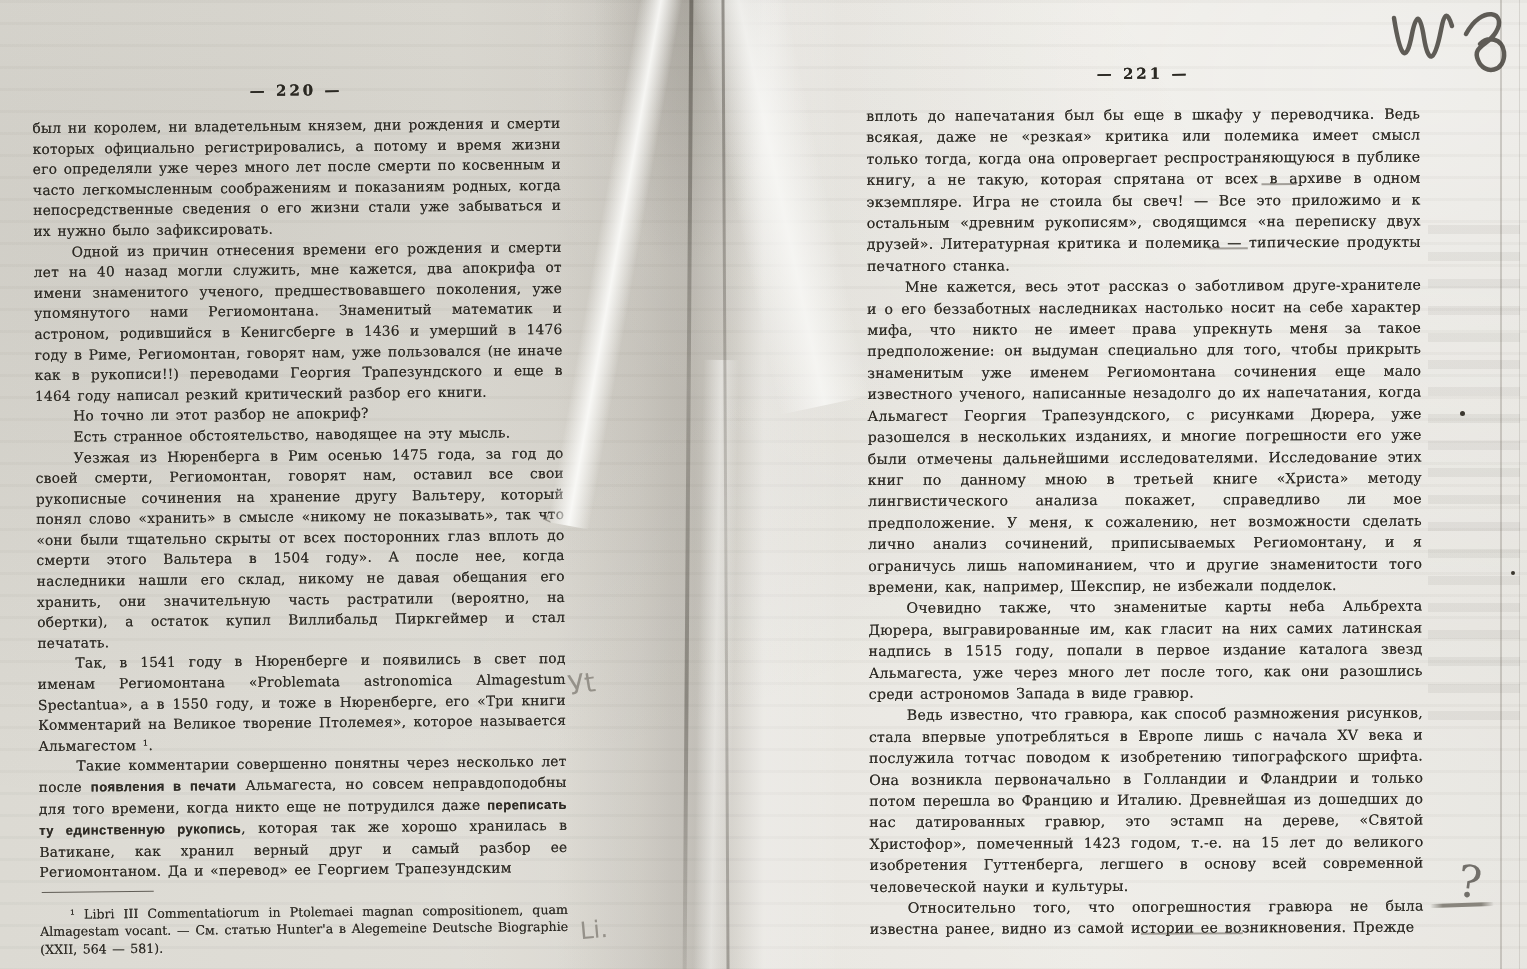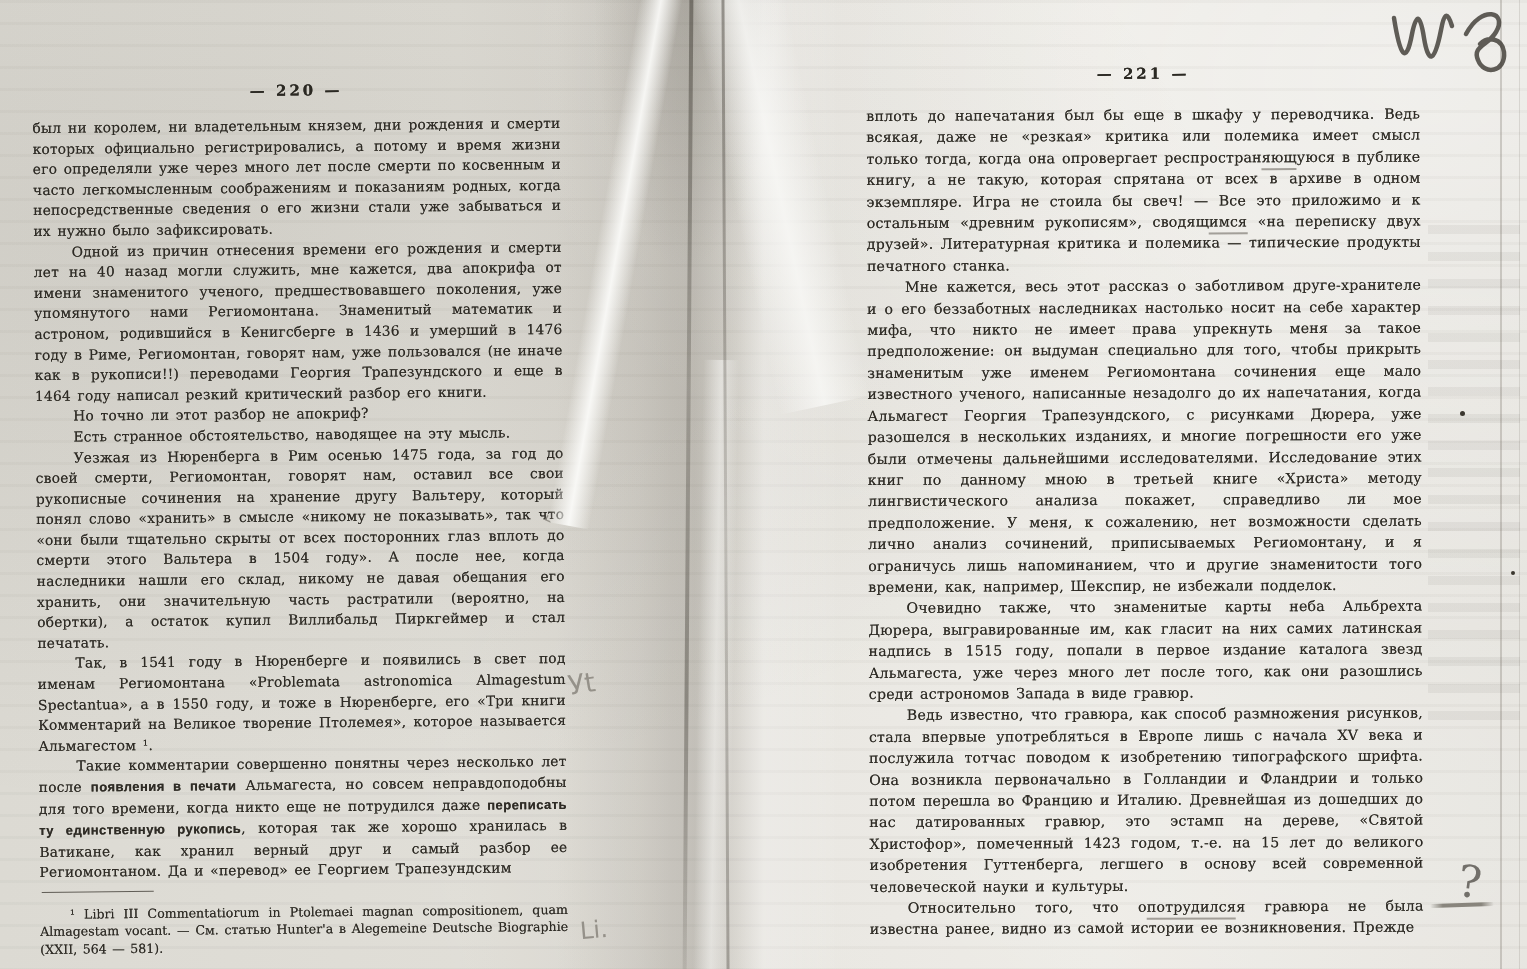--- a/index.html
+++ b/index.html
@@ -51,21 +51,21 @@
 
   .para { text-align:justify; text-indent:38px; margin:0;
     word-spacing:2px; letter-spacing:0.2px;
     text-shadow:0 0 0.5px rgba(42,40,34,0.75); }
   .page-left  .para { font-size:13.8px; line-height:20.6px; }
   .page-right .para { font-size:14.2px; line-height:21.4px; }
   .para.noindent { text-indent:0; }
 
   .seg-bold { font-family:"Liberation Sans","DejaVu Sans",sans-serif; font-weight:700;
     font-size:0.95em; letter-spacing:0.4px; }
-  .seg-underline { border-bottom:2px solid rgba(85,80,72,0.50); padding-bottom:3px; }
+  .seg-underline { border-bottom:2px solid rgba(85,80,72,0.50); padding-bottom:18px; }
 
   .fnrule { width:112px; border:0; border-top:1.6px solid #4a463f; margin:9px 0 6px 2px; opacity:0.85; }
   .footnote { text-align:justify; text-indent:30px; font-size:12.6px; line-height:17.5px;
     word-spacing:1.5px; text-shadow:0 0 0.4px rgba(42,40,34,0.7); }
 
   .hand { position:absolute; z-index:4; color:#55524c; pointer-events:none; }
   .pencil { font-family:"DejaVu Sans","Liberation Sans",sans-serif; color:#8a867e; opacity:0.85; }
   .mark-upper { left:568px; top:668px; font-size:27px; transform:rotate(-9deg); }
   .mark-lower { left:580px; top:916px; font-size:24px; transform:rotate(-5deg); }
   .mark-small { left:543px; top:506px; font-size:20px; transform:rotate(-18deg); }
@@ -105,21 +105,21 @@
     <hr class="fnrule">
     <p class="footnote"><span>¹ Libri III Commentatiorum in Ptolemaei magnan compositionem, quam Almagestam vocant. — См. статью Hunter'a в Alegemeine Deutsche Biographie (XXII, 564 — 581).</span></p>
   </div>
 
   <div class="page page-right">
     <div class="pagenum">— 221 —</div>
     <p class="para noindent"><span>вплоть до напечатания был бы еще в шкафу у переводчика. Ведь всякая, даже не «резкая» критика или полемика имеет смысл только тогда, когда она опровергает респростран</span><span class="seg-underline">яющ</span><span>уюся в публике книгу, а не такую, которая спрятана от всех в архиве в одном экземпляре. Игра не стоила бы свеч! — Все это приложимо и к остальным «древним рукописям», сводящ</span><span class="seg-underline">имся</span><span> «на переписку двух друзей». Литературная критика и полемика — типические продукты печатного станка.</span></p>
     <p class="para"><span>Мне кажется, весь этот рассказ о заботливом друге-хранителе и о его беззаботных наследниках настолько носит на себе характер мифа, что никто не имеет права упрекнуть меня за такое предположение: он выдуман специально для того, чтобы прикрыть знаменитым уже именем Региомонтана сочинения еще мало известного ученого, написанные незадолго до их напечатания, когда Альмагест Георгия Трапезундского, с рисунками Дюрера, уже разошелся в нескольких изданиях, и многие погрешности его уже были отмечены дальнейшими исследователями. Исследование этих книг по данному мною в третьей книге «Христа» методу лингвистического анализа покажет, справедливо ли мое предположение. У меня, к сожалению, нет возможности сделать лично анализ сочинений, приписываемых Региомонтану, и я ограничусь лишь напоминанием, что и другие знаменитости того времени, как, например, Шекспир, не избежали подделок.</span></p>
     <p class="para"><span>Очевидно также, что знаменитые карты неба Альбрехта Дюрера, выгравированные им, как гласит на них самих латинская надпись в 1515 году, попали в первое издание каталога звезд Альмагеста, уже через много лет после того, как они разошлись среди астрономов Запада в виде гравюр.</span></p>
     <p class="para"><span>Ведь известно, что гравюра, как способ размножения рисунков, стала впервые употребляться в Европе лишь с начала XV века и послужила тотчас поводом к изобретению типографского шрифта. Она возникла первоначально в Голландии и Фландрии и только потом перешла во Францию и Италию. Древнейшая из дошедших до нас датированных гравюр, это эстамп на дереве, «Святой Христофор», помеченный 1423 годом, т.-е. на 15 лет до великого изобретения Гуттенберга, легшего в основу всей современной человеческой науки и культуры.</span></p>
-    <p class="para"><span>Относительно того, что о</span><span class="seg-underline">потрудился</span><span>я гравюра не была известна ранее, видно из самой истории ее возникновения. Прежде</span></p>
+    <p class="para"><span>Относительно того, что о</span><span class="seg-underline">погрешности</span><span>я гравюра не была известна ранее, видно из самой истории ее возникновения. Прежде</span></p>
   </div>
 
   <svg class="hand scribble" width="136" height="112" viewBox="0 0 136 112">
     <path d="M10,18 C16,56 22,66 28,34 C32,14 36,12 40,38 C44,62 50,66 57,30 C60,14 63,10 68,26" fill="none" stroke="#45423c" stroke-width="4.5" stroke-linecap="round" opacity="0.85"></path>
     <path d="M82,34 C98,4 124,12 112,32 C104,46 88,46 94,60 C100,76 122,72 120,52 C118,38 104,36 96,44" fill="none" stroke="#45423c" stroke-width="4.5" stroke-linecap="round" opacity="0.85"></path>
   </svg>
   <span class="hand pencil mark-upper">Уt</span>
   <span class="hand pencil mark-lower">Li.</span>
   <span class="hand pencil mark-small">‹</span>
   <span class="hand qmark">?</span>

